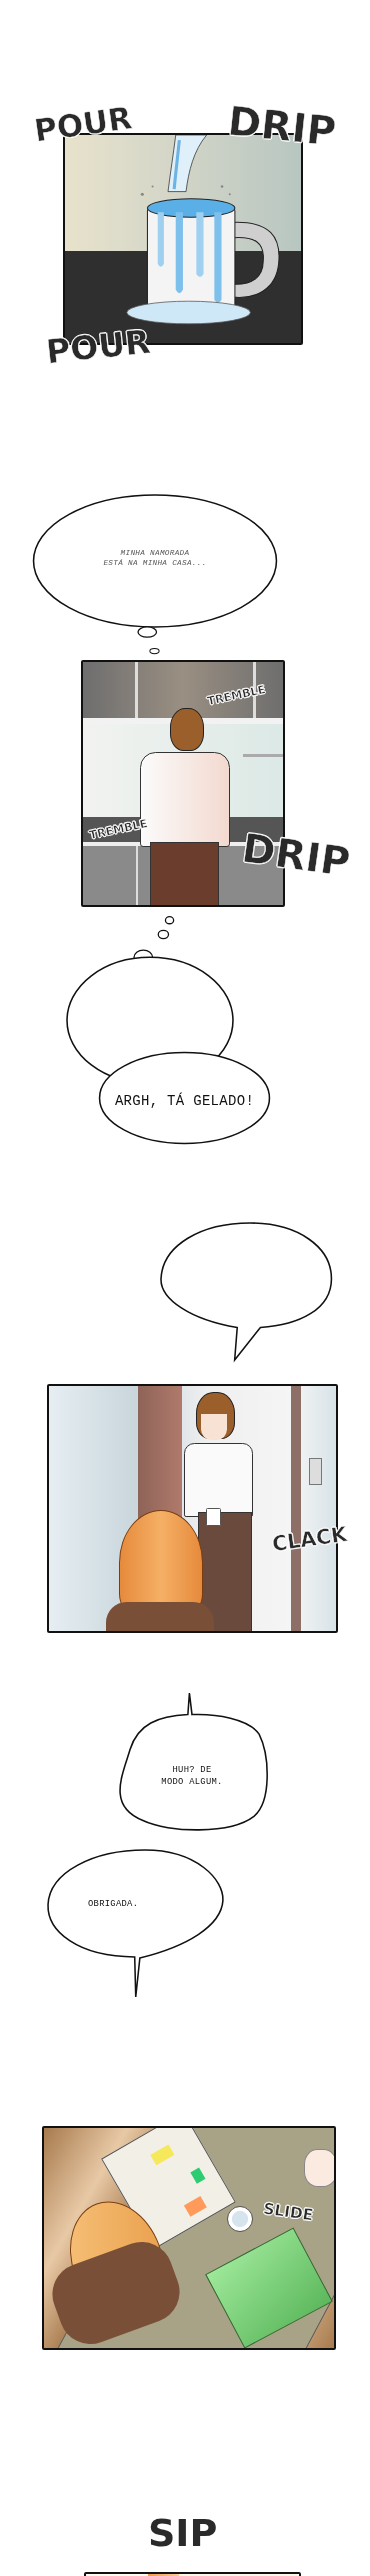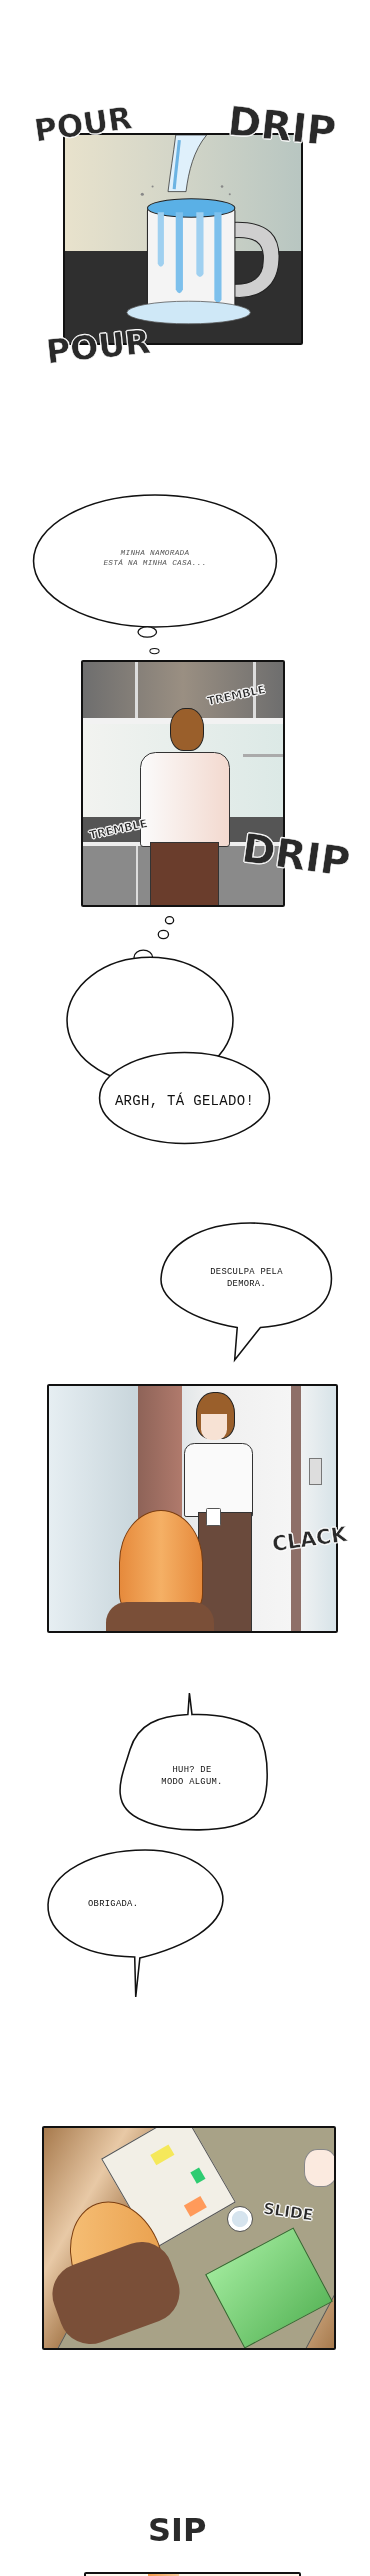--- a/index.html
+++ b/index.html
@@ -95,24 +95,20 @@
   </svg>
   <div class="btext" style="top:41px; font-size:14px;">
     <div>ARGH, TÁ GELADO!</div>
   </div>
 </div>
 
 <div class="bubble" style="left:160px; top:1222px; width:173px; height:139px;">
   <svg viewBox="0 0 336 270" preserveAspectRatio="none">
     <path d="M 150 205 C 60 190 0 150 2 110 C 5 45 80 2 175 2 C 270 2 333 50 333 110 C 333 170 270 200 195 205 L 145 268 Z" fill="#fff" stroke="#111" stroke-width="3"></path>
   </svg>
-  <div class="btext" style="top:45px; font-size:8.8px;">
-    <div>DESCULPA PELA</div>
-    <div>DEMORA.</div>
-  </div>
 </div>
 
 <div class="panel" style="left:47px; top:1384px; width:291px; height:249px; background:linear-gradient(90deg,#e6eef2 0%,#c9d6dc 30%,#efefef 55%,#f5f5f5 85%,#d7e3e8 100%);">
   <div class="abs" style="left:89px; top:0; width:44px; height:249px; background:linear-gradient(90deg,#8e6358,#b07a6c);"></div>
   <div class="abs" style="left:242px; top:0; width:10.3px; height:249px; background:#8e6f68;"></div>
   <div class="abs" style="left:260px; top:72px; width:11.3px; height:25px; background:#ddd; border:1px solid #777;"></div>
 
   <div class="abs" style="left:147px; top:6.2px; width:37px; height:45px; background:#9a5f2b; border-radius:45% 45% 35% 35%; border:1px solid #222;"></div>
   <div class="abs" style="left:152px; top:28px; width:26px; height:26px; background:#f7e2d4; border-radius:0 0 40% 40%;"></div>
   <div class="abs" style="left:135px; top:57px; width:67px; height:72px; background:#fafafa; border:1px solid #333; border-radius:10.3px 10.3px 2.1px 2.1px;"></div>
@@ -150,20 +146,20 @@
   <div class="abs" style="left:149px; top:41px; width:10.3px; height:13.4px; background:#2ecc71; transform:rotate(-30deg);"></div>
   <div class="abs" style="left:142px; top:72px; width:18.5px; height:13.4px; background:#ff9a5a; transform:rotate(-30deg);"></div>
   <div class="abs" style="left:183px; top:78px; width:24px; height:24px; border-radius:50%; background:radial-gradient(circle,#d6e4ee 45%,#fff 50%); border:1px solid #555;"></div>
   <div class="abs" style="left:175px; top:118px; width:98px; height:82px; background:linear-gradient(160deg,#9ee89a,#5cb85c); border:1px solid #2e6b2e; transform:rotate(-28deg);"></div>
   <div class="abs" style="left:28px; top:72px; width:88px; height:118px; background:linear-gradient(110deg,#f7c27a,#e89c48); border-radius:50%; border:1px solid #7a3d10; transform:rotate(-20deg);"></div>
   <div class="abs" style="left:10.3px; top:124px; width:124px; height:82px; background:#7a4f38; border-radius:31px; transform:rotate(-20deg); z-index:-0;"></div>
   <div class="abs" style="left:260px; top:20.6px; width:31px; height:36px; background:#fbeadf; border-radius:40%; border:0.5px solid #888;"></div>
 </div>
 <div class="sfx" style="left:263px; top:2205px; font-size:15.5px; transform:rotate(8deg);">SLIDE</div>
 
-<div class="sfx" style="left:148px; top:2514px; font-size:32px; -webkit-text-stroke:0; text-shadow:none;">SIP</div>
+<div class="sfx" style="left:148px; top:2514px; font-size:38px; -webkit-text-stroke:0; text-shadow:none;">SIP</div>
 
 <div class="panel" style="left:84px; top:2572px; width:217px; height:135px; background:#fffaf0;">
   <div class="abs" style="left:62px; top:0; width:149px; height:20.6px; background:linear-gradient(90deg,#f39a4a,#fffaf0 40%,#fffaf0 70%,#f39a4a);"></div>
   <div class="abs" style="left:93px; top:0; width:124px; height:113px; background:#fff6ea; border-radius:0 0 60% 0;"></div>
 
 </div>
 
 
 </body></html>

